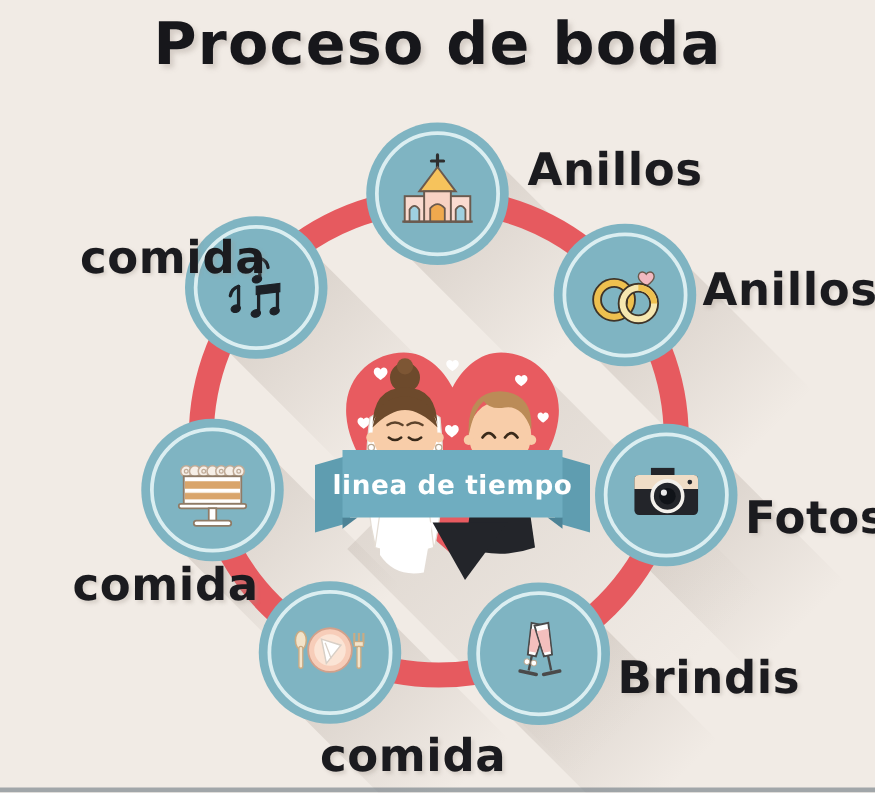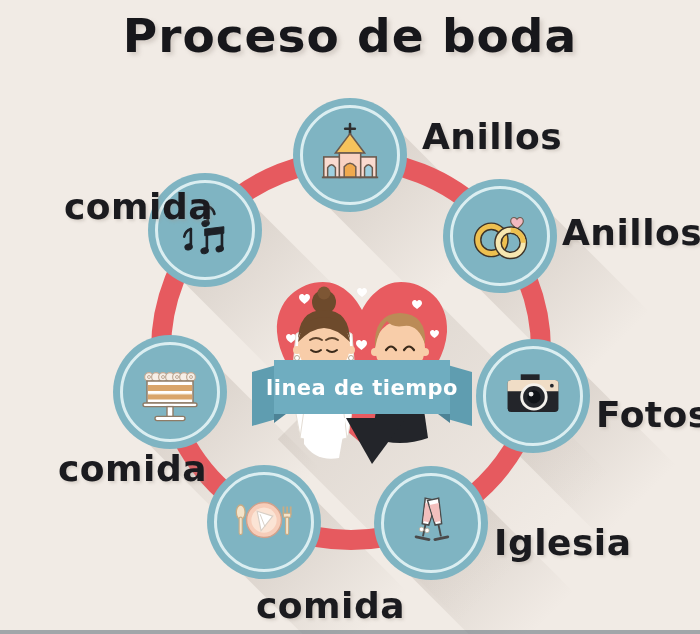--- a/index.html
+++ b/index.html
@@ -254,19 +254,19 @@
           <ellipse cx="34.6" cy="57" rx="4" ry="3.1" transform="rotate(-18 34.6 57)"></ellipse>
           <ellipse cx="50.6" cy="55" rx="4" ry="3.1" transform="rotate(-18 50.6 55)"></ellipse>
         </g>
       </svg>
     </span>
   </div>
 
   <div class="label" style="left:422px;top:116px;">Anillos</div>
   <div class="label" style="left:562px;top:212px;">Anillos</div>
   <div class="label" style="left:596px;top:394px;">Fotos</div>
-  <div class="label" style="left:494px;top:522px;">Iglesia</div>
+  <div class="label" style="left:494px;top:522px;">Brindis</div>
   <div class="label" style="left:224px;top:585px;margin-left:32px;">comida</div>
   <div class="label" style="left:58px;top:448px;">comida</div>
   <div class="label" style="left:64px;top:186px;">comida</div>
 
   <div class="bottom-strip"></div>
 </div>
 
 </body></html>

